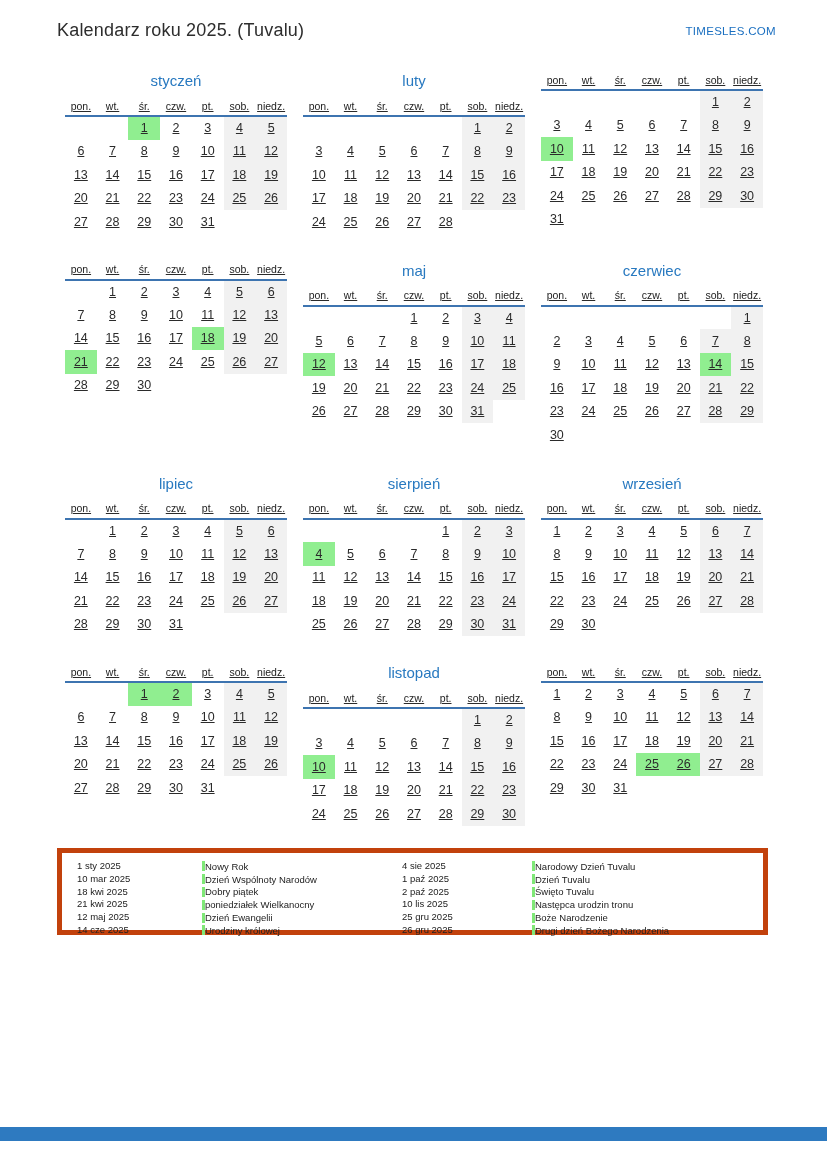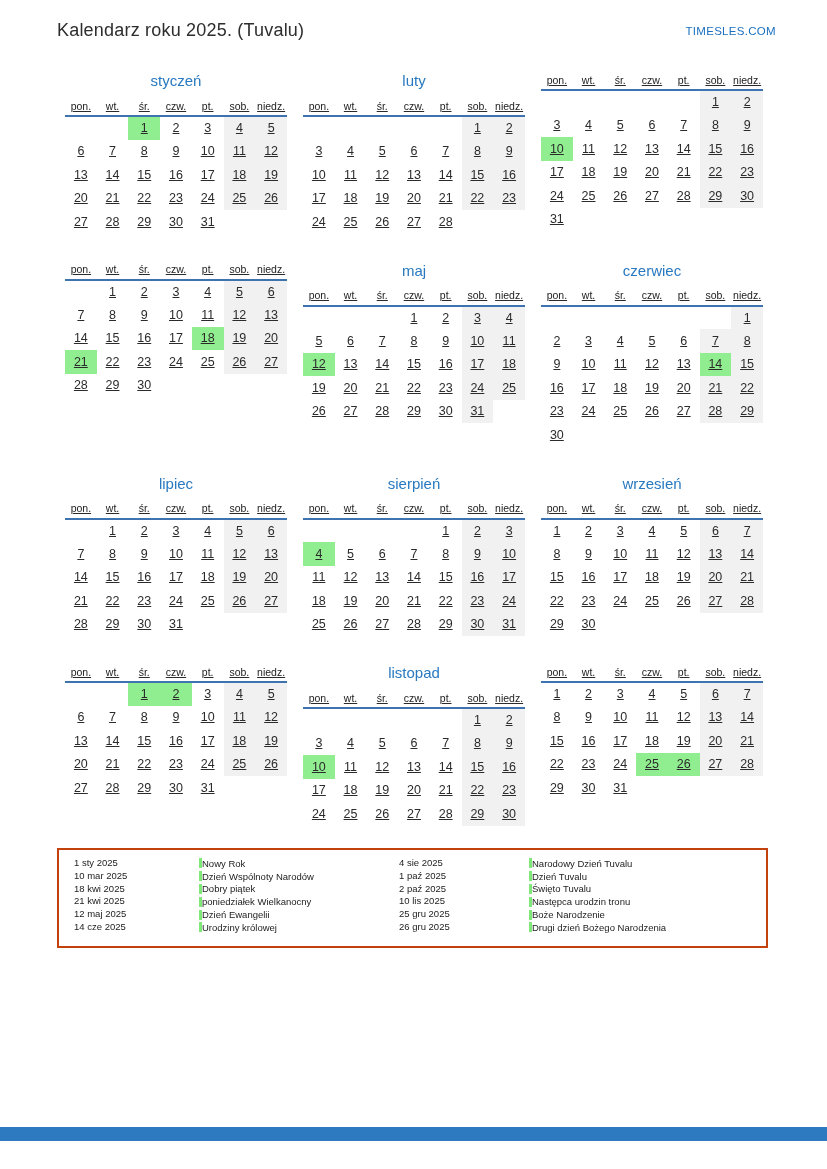--- a/index.html
+++ b/index.html
@@ -34,22 +34,22 @@
     height:20px; text-align:center; vertical-align:middle;
     border-bottom:2px solid #3d74b0;
   }
   table.cal td {
     height:23.5px; text-align:center; vertical-align:middle;
     font-size:12.5px; color:#2b2b2b;
   }
   td.we  { background:#f1f1f1; }
   td.hol { background:#90ee90; }
   .legend-box {
-    position:absolute; left:57px; top:848px; width:711px; height:100px;
-    border:2px solid #c2410c; background:#ffffff;
+    position:absolute; left:57px; top:848px; width:711px; height:87px;
+    border:5px solid #c2410c; background:#ffffff;
     padding:7px 0 0 15px;
   }
   .legend-grid {
     display:grid;
     grid-template-columns:125px 200px 130px auto;
     grid-auto-rows:12.8px;
   }
   .legend-date { font-size:9.5px; color:#222; white-space:nowrap; }
   .legend-name {
     font-size:9.5px; color:#222; white-space:nowrap;

